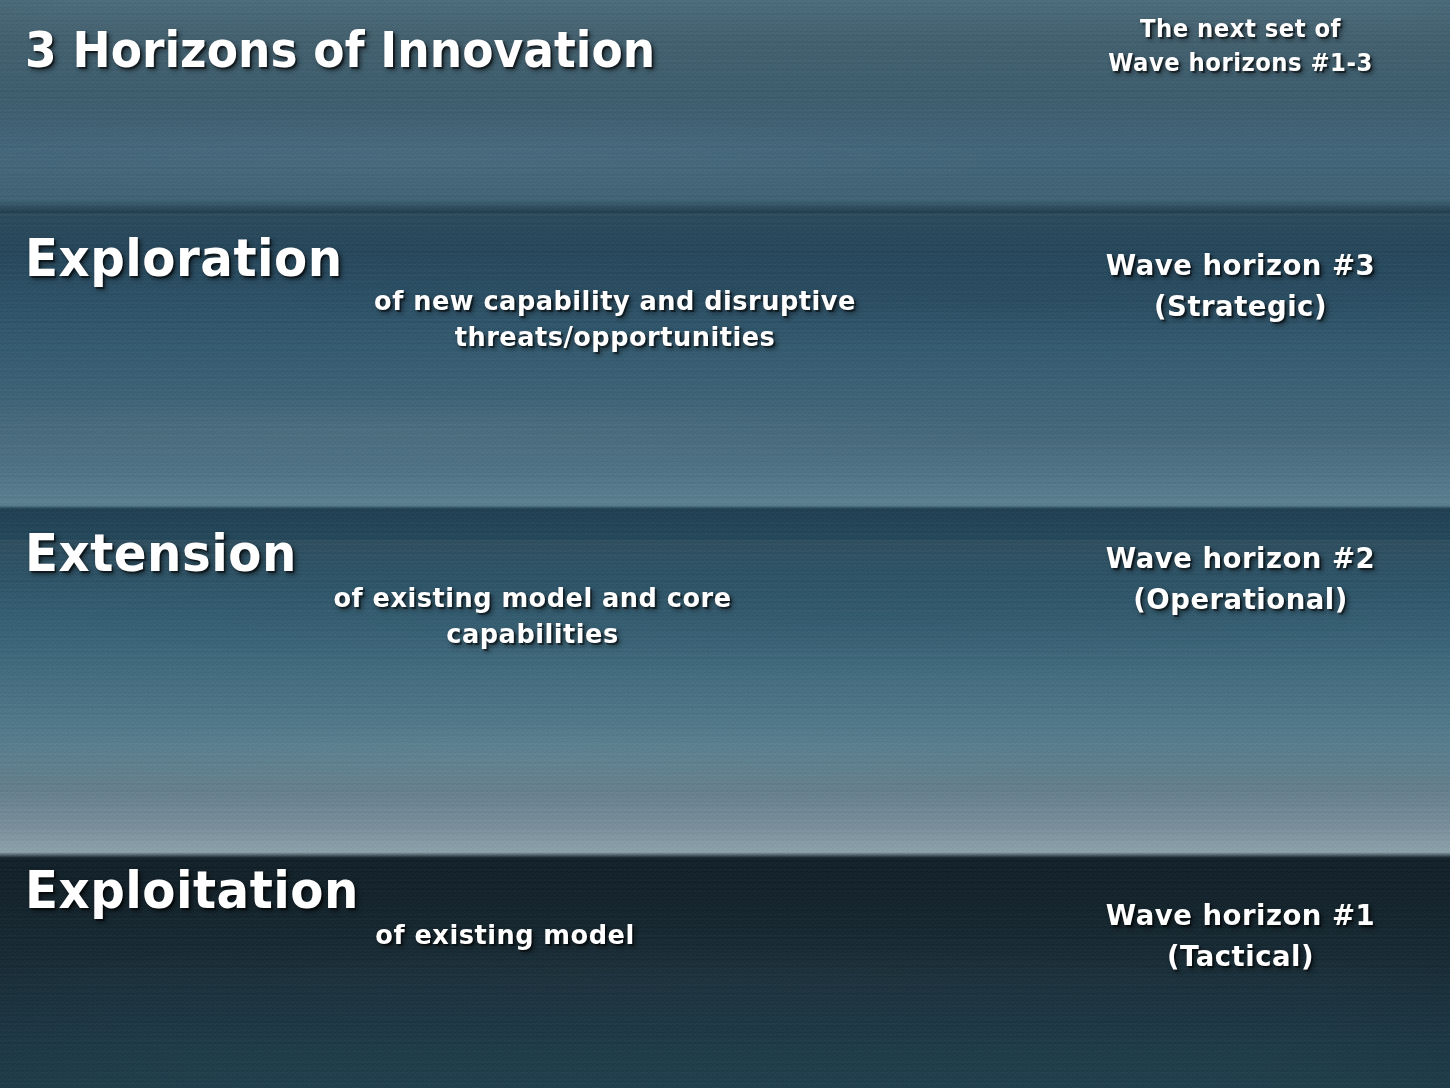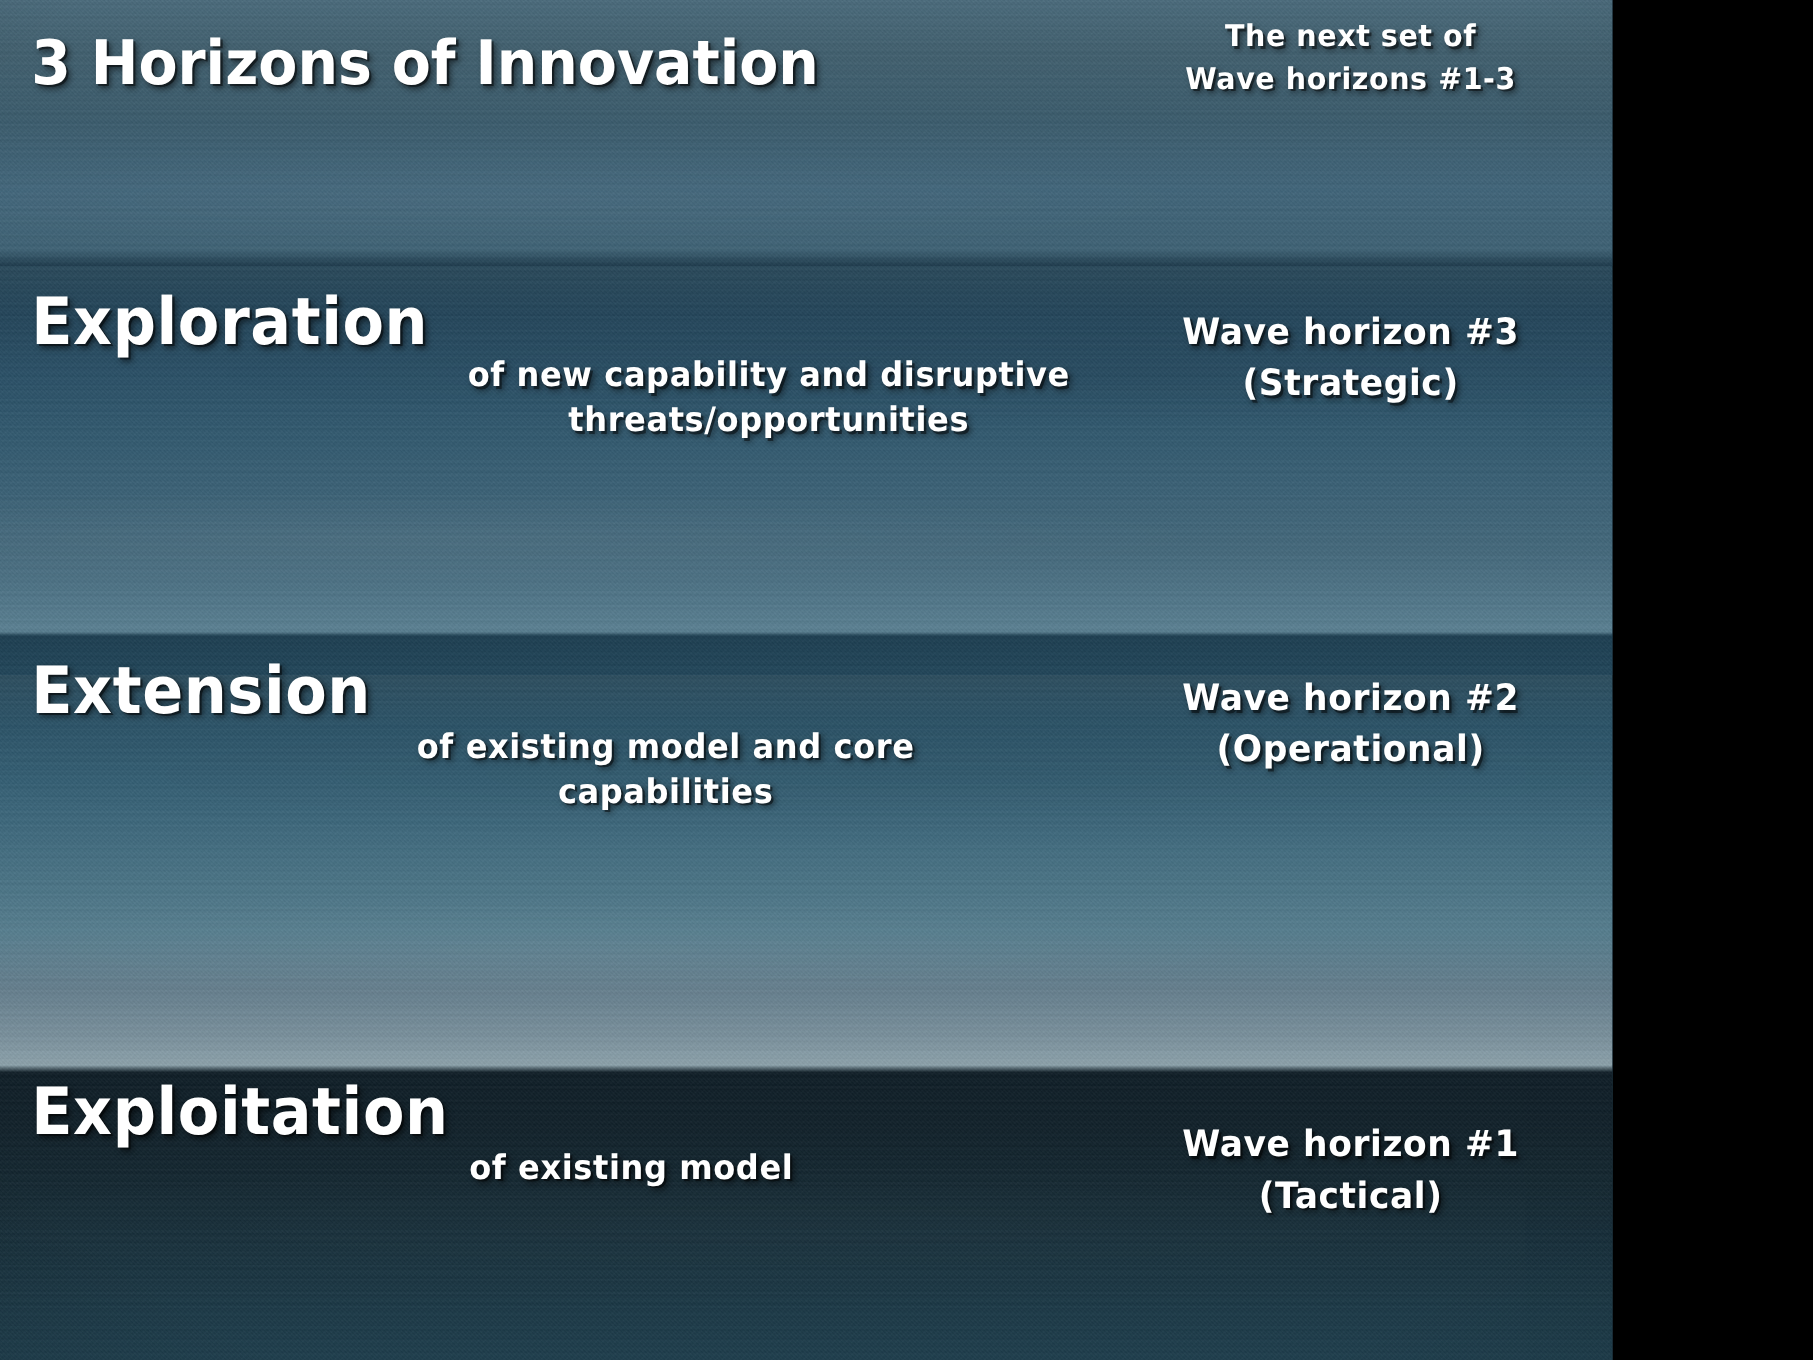--- a/index.html
+++ b/index.html
@@ -7,21 +7,21 @@
     margin: 0;
     padding: 0;
     background: #000;
   }
   body {
     font-family: "DejaVu Sans", sans-serif;
   }
 
   .slide {
     position: relative;
-    width: 1290px;
+    width: 1450px;
     height: 1088px;
     overflow: hidden;
     background: #2d4d5e;
   }
 
   
   .bg-layer {
     position: absolute;
     inset: 0;
     pointer-events: none;

